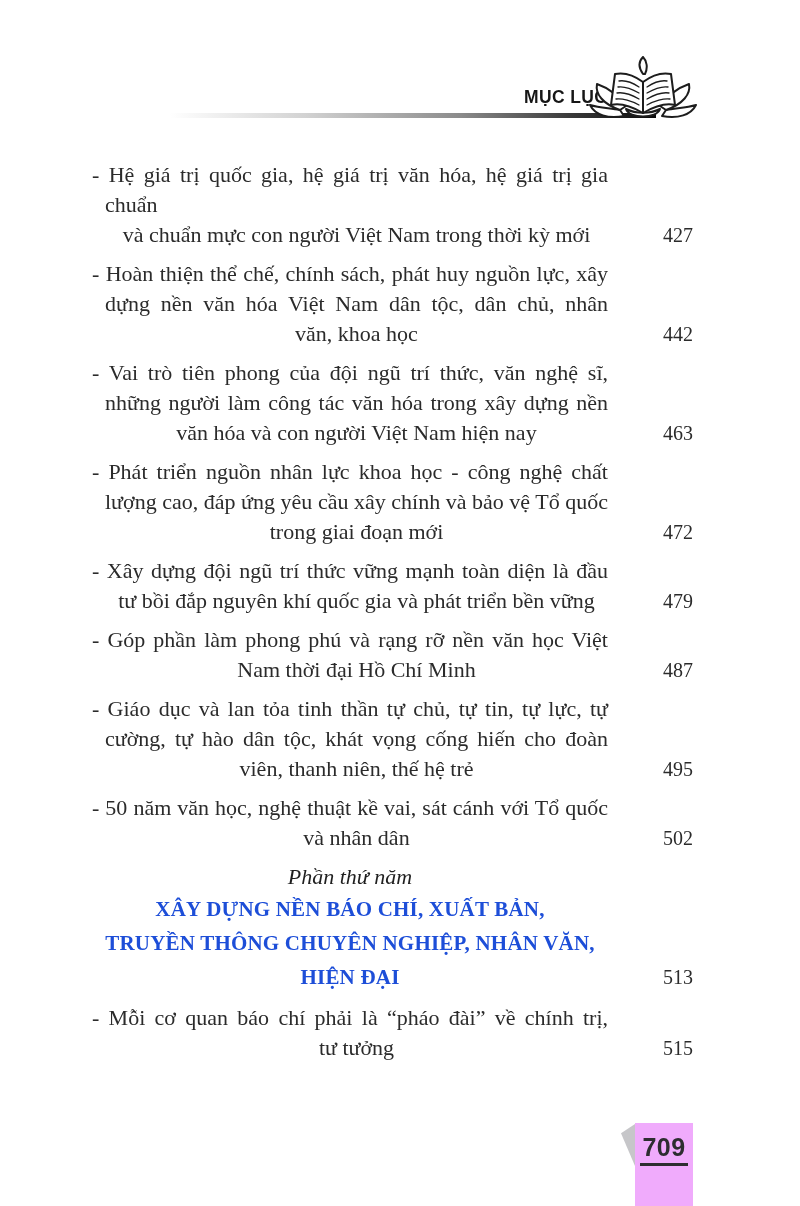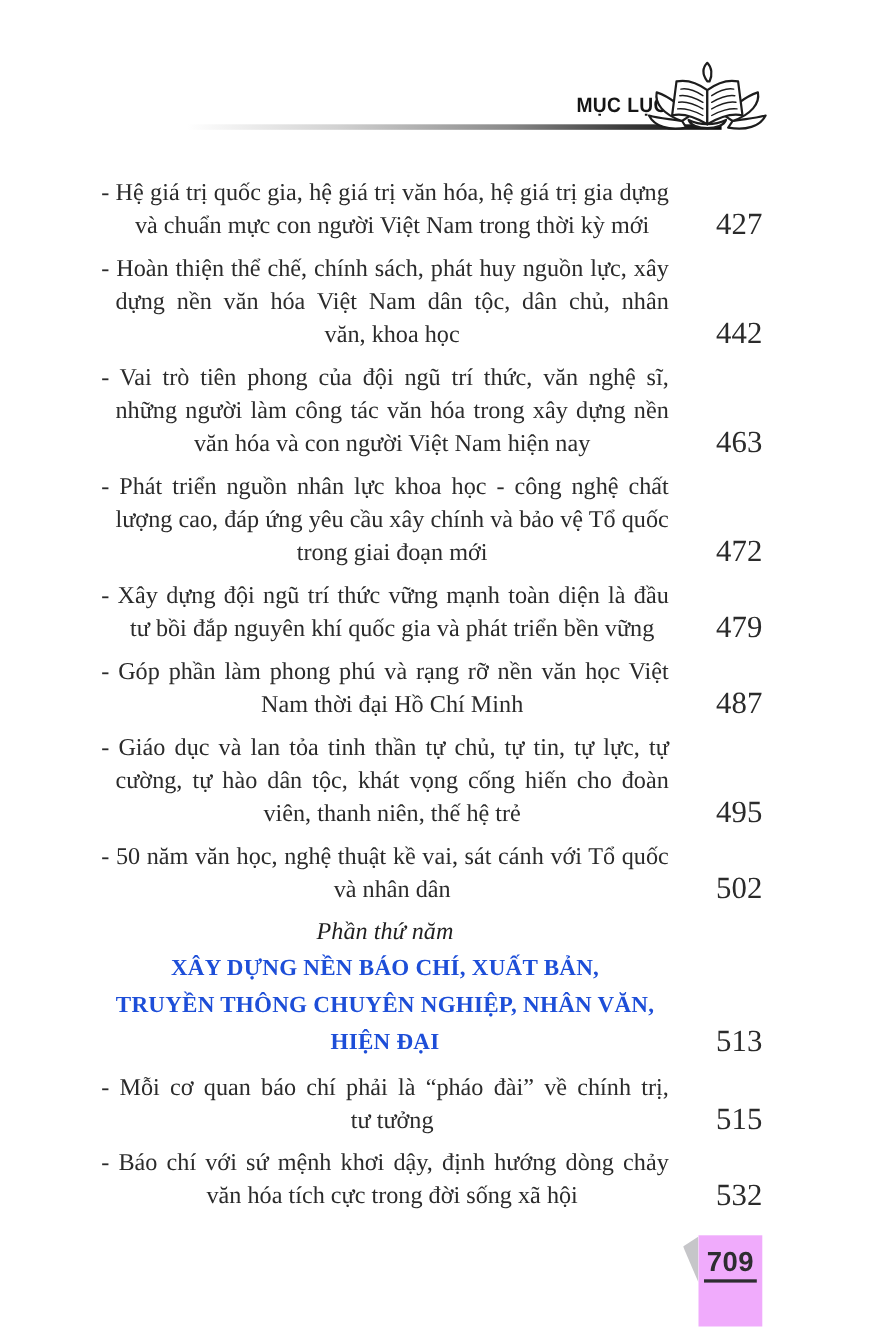--- a/index.html
+++ b/index.html
@@ -32,21 +32,21 @@
   .entry { position: relative; padding-left: 13px; margin-bottom: 9px; }
   .tline {
     font-size: 22px; line-height: 30px; color: #2b2b2b;
     padding-right: 85px;
   }
   .tline.first { text-indent: -13px; }
   .tline.just { text-align: justify; text-align-last: justify; }
   .tline.lastline { text-align: center; }
   .pagenum {
     position: absolute; right: 0; bottom: 0;
-    font-size: 28px; line-height: 30px; color: #2b2b2b;
+    font-size: 20px; line-height: 30px; color: #2b2b2b;
   }
 
   
   .section { position: relative; margin: 4px 0 9px 0; padding-right: 85px; text-align: center; }
   .kicker { font-style: italic; font-size: 22px; line-height: 30px; color: #1f1f1f; }
   .sec-line { font-weight: bold; font-size: 21px; line-height: 34px; letter-spacing: 0.2px; color: #1d4ed8; }
   .section .pagenum { line-height: 34px; }
 
   
   .corner-tab {
@@ -87,21 +87,21 @@
       <path d="M55 57 C67 50, 79 47, 87 49 L83 18 C73 16, 63 20, 55 26 Z"></path>
       <path fill="none" stroke-width="1.3" d="M31 25 C37 24, 45 27, 51 31 M30 31 C36 30, 44 33, 51 37 M29 37 C35 36, 44 39, 51 43 M28 43 C34 42, 44 45, 51 49"></path>
       <path fill="none" stroke-width="1.3" d="M79 25 C73 24, 65 27, 59 31 M80 31 C74 30, 66 33, 59 37 M81 37 C75 36, 66 39, 59 43 M82 43 C76 42, 66 45, 59 49"></path>
     </g>
   </svg>
 </header>
 
 <main class="toc">
 
   <div class="entry">
-    <div class="tline first just">- Hệ giá trị quốc gia, hệ giá trị văn hóa, hệ giá trị gia dựng</div>
+    <div class="tline first just">- Hệ giá trị quốc gia, hệ giá trị văn hóa, hệ giá trị gia chuẩn</div>
     <div class="tline lastline">và chuẩn mực con người Việt Nam trong thời kỳ mới</div>
     <span class="pagenum">427</span>
   </div>
 
   <div class="entry">
     <div class="tline first just">- Hoàn thiện thể chế, chính sách, phát huy nguồn lực, xây</div>
     <div class="tline just">dựng nền văn hóa Việt Nam dân tộc, dân chủ, nhân</div>
     <div class="tline lastline">văn, khoa học</div>
     <span class="pagenum">442</span>
   </div>
@@ -152,24 +152,19 @@
     <div class="sec-line">HIỆN ĐẠI</div>
     <span class="pagenum">513</span>
   </div>
 
   <div class="entry">
     <div class="tline first just">- Mỗi cơ quan báo chí phải là “pháo đài” về chính trị,</div>
     <div class="tline lastline">tư tưởng</div>
     <span class="pagenum">515</span>
   </div>
 
-  <div class="entry">
-    <div class="tline first just">- Báo chí với sứ mệnh khơi dậy, định hướng dòng chảy</div>
-    <div class="tline lastline">văn hóa tích cực trong đời sống xã hội</div>
-    <span class="pagenum">532</span>
-  </div>
 
 </main>
 
 <div class="corner-tab">
   <div class="tab-fold"></div>
   <div class="tab-number">709</div>
 </div>
 
 </body></html>

